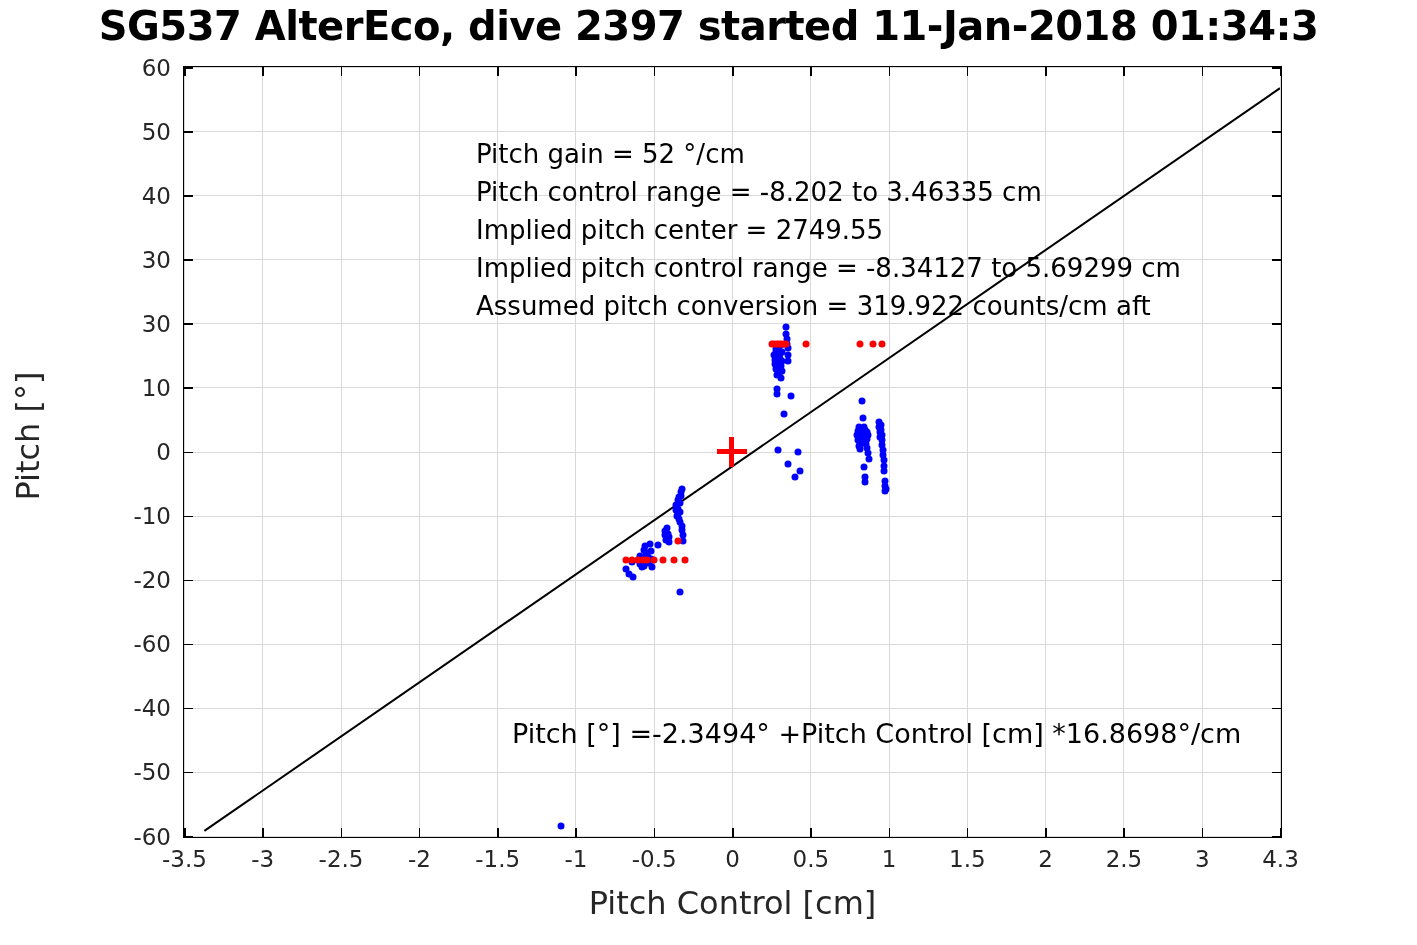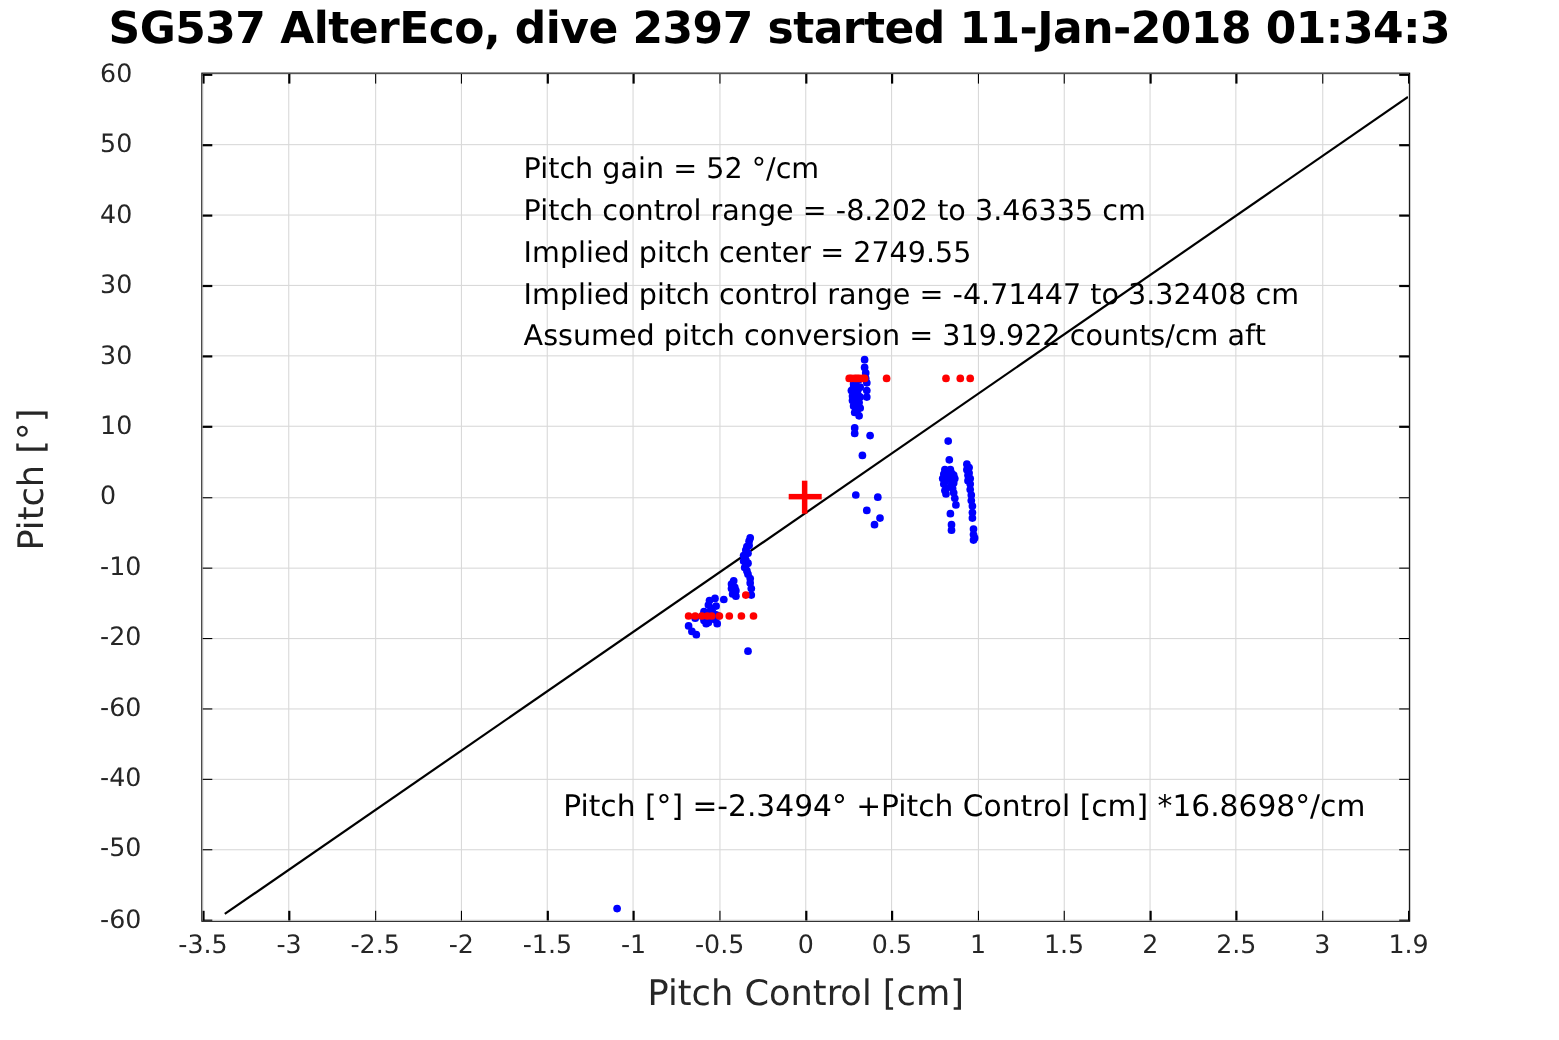--- a/index.html
+++ b/index.html
@@ -78,20 +78,21 @@
     color: #262626;
     text-align: center;
     white-space: nowrap;
     transform: translateX(-50%);
   }
   .yticklabel {
     position: absolute;
     font-size: 23px;
     line-height: 23px;
     color: #262626;
+    text-align: right;
     white-space: nowrap;
     transform: translateY(-50%);
   }
 
   
   #xlabel {
     position: absolute;
     left: 183px;
     width: 1099px;
     top: 884px;
@@ -428,21 +429,21 @@
     </div>
   <div id="origin-cross" style="left: 548px; top: 384.5px;">
     <div class="cb-h"></div>
     <div class="cb-v"></div>
   </div>
 
   <div id="annotation-block">
     <div class="ann-line">Pitch gain = 52 °/cm</div>
     <div class="ann-line">Pitch control range = -8.202 to 3.46335 cm</div>
     <div class="ann-line">Implied pitch center = 2749.55</div>
-    <div class="ann-line">Implied pitch control range = -4.71447 to 3.32408 cm</div>
+    <div class="ann-line">Implied pitch control range = -8.34127 to 5.69299 cm</div>
     <div class="ann-line">Assumed pitch conversion = 319.922 counts/cm aft</div>
   </div>
 </div>
 
 <div id="equation-text">Pitch [°] =-2.3494° +Pitch Control [cm] *16.8698°/cm</div>
 
 <div id="xticklabels">
     <div class="xticklabel" style="left: 184.5px; top: 848px;">-3.5</div>
     <div class="xticklabel" style="left: 262.786px; top: 848px;">-3</div>
     <div class="xticklabel" style="left: 341.071px; top: 848px;">-2.5</div>
@@ -450,21 +451,21 @@
     <div class="xticklabel" style="left: 497.643px; top: 848px;">-1.5</div>
     <div class="xticklabel" style="left: 575.929px; top: 848px;">-1</div>
     <div class="xticklabel" style="left: 654.214px; top: 848px;">-0.5</div>
     <div class="xticklabel" style="left: 732.5px; top: 848px;">0</div>
     <div class="xticklabel" style="left: 810.786px; top: 848px;">0.5</div>
     <div class="xticklabel" style="left: 889.071px; top: 848px;">1</div>
     <div class="xticklabel" style="left: 967.357px; top: 848px;">1.5</div>
     <div class="xticklabel" style="left: 1045.64px; top: 848px;">2</div>
     <div class="xticklabel" style="left: 1123.93px; top: 848px;">2.5</div>
     <div class="xticklabel" style="left: 1202.21px; top: 848px;">3</div>
-    <div class="xticklabel" style="left: 1280.5px; top: 848px;">1.9</div>
+    <div class="xticklabel" style="left: 1280.5px; top: 848px;">4.3</div>
   </div>
 <div id="yticklabels">
     <div class="yticklabel" style="left: 91px; width: 80px; top: 836.5px;">-60</div>
     <div class="yticklabel" style="left: 91px; width: 80px; top: 772.417px;">-50</div>
     <div class="yticklabel" style="left: 91px; width: 80px; top: 708.333px;">-40</div>
     <div class="yticklabel" style="left: 91px; width: 80px; top: 644.25px;">-60</div>
     <div class="yticklabel" style="left: 91px; width: 80px; top: 580.167px;">-20</div>
     <div class="yticklabel" style="left: 91px; width: 80px; top: 516.083px;">-10</div>
     <div class="yticklabel" style="left: 91px; width: 80px; top: 452px;">0</div>
     <div class="yticklabel" style="left: 91px; width: 80px; top: 387.917px;">10</div>

